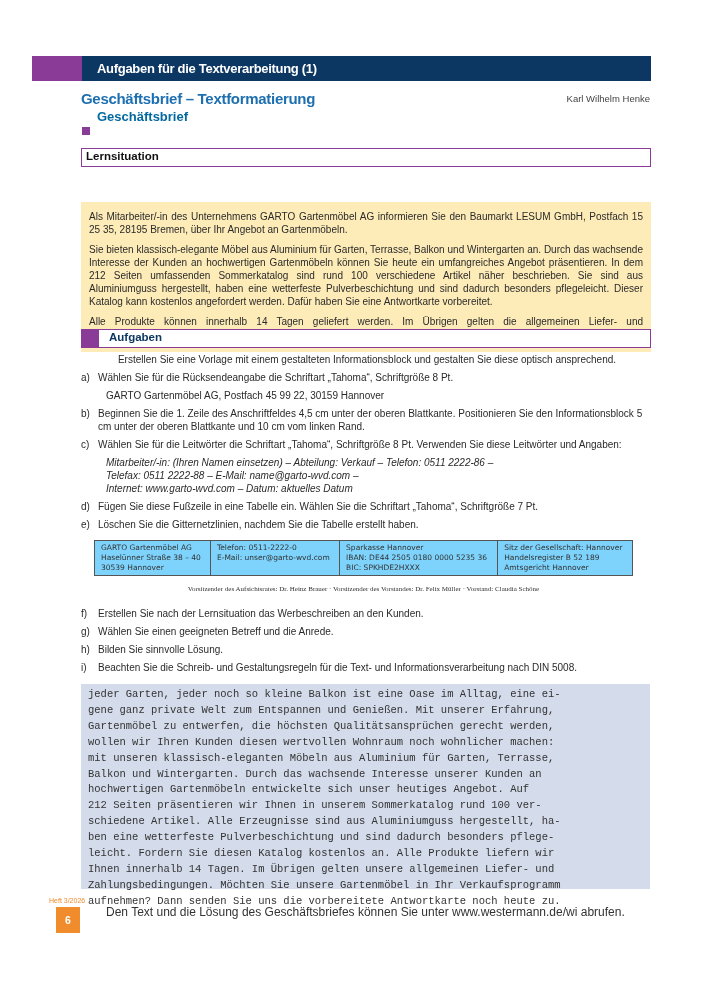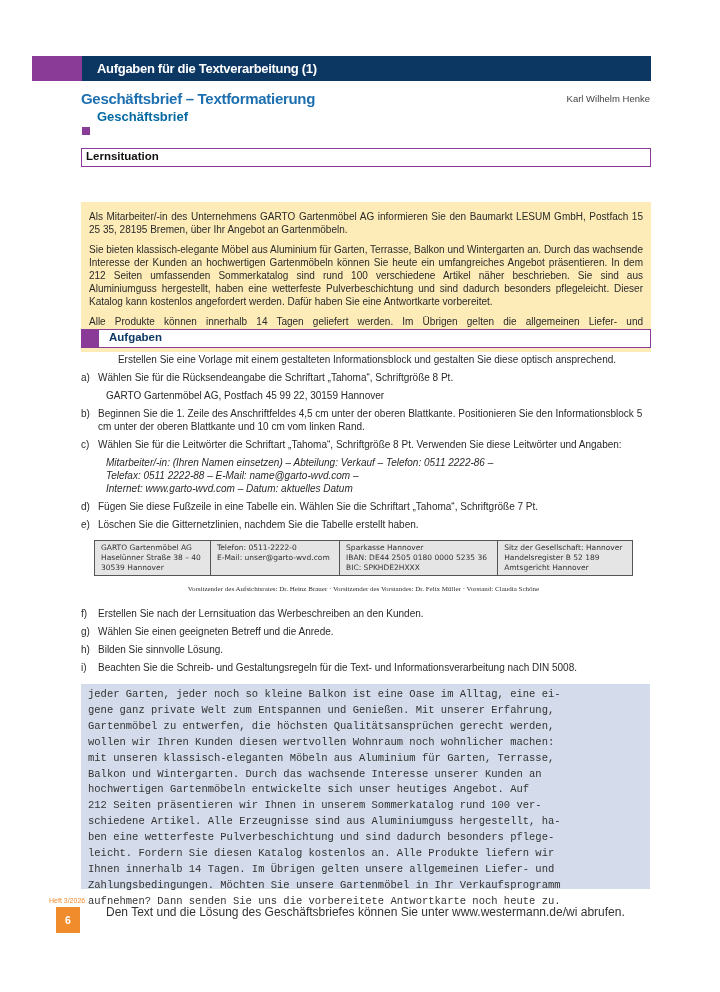--- a/index.html
+++ b/index.html
@@ -30,21 +30,21 @@
   .box-aufg span.t { position: absolute; left: 27px; top: 1px; font-weight: bold; font-size: 11.5px; color: #0d3763; }
 
   .tasks { left: 81px; top: 353px; width: 572px; font-size: 10px; line-height: 13px; color: #2a2a2a; }
   .tasks .intro { margin: 0 0 5px 0; text-align: center; }
   .task { display: flex; margin-bottom: 5px; }
   .task .lbl { width: 17px; flex: none; }
   .task .txt { flex: 1; }
   .task .sub { margin-top: 5px; padding-left: 8px; }
   .task .sub-it { margin-top: 5px; padding-left: 8px; font-style: italic; }
 
-  .foot-table { left: 94px; top: 540px; width: 539px; border-collapse: collapse; background: #e5e5e5;
+  .foot-table { left: 94px; top: 540px; width: 539px; border-collapse: collapse; background: #7dd3fc;
                 font-family: "DejaVu Sans", sans-serif; font-size: 7.5px; line-height: 10px; color: #333; }
   .foot-table td { border: 1.5px solid #555; padding: 2px 6px 2px 6px; vertical-align: top; }
   .foot-line { left: 94px; top: 585px; width: 539px; text-align: center;
                font-family: Liberation Serif, serif; font-size: 7px; color: #333; }
 
   .tasks2 { left: 81px; top: 607px; width: 572px; font-size: 10px; line-height: 13px; color: #2a2a2a; }
   .tasks2 .task { margin-bottom: 5px; }
 
   .letter { left: 81px; top: 684px; width: 569px; height: 205px; background: #d4dbea;
             padding: 3px 7px; box-sizing: border-box;

